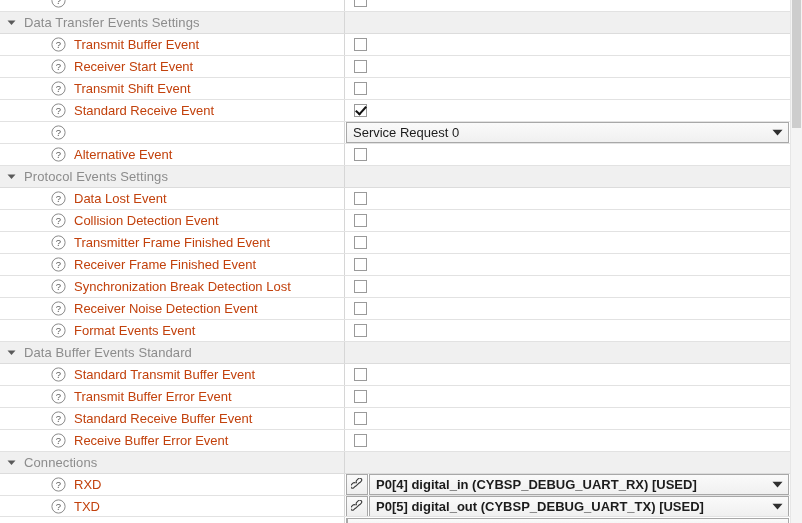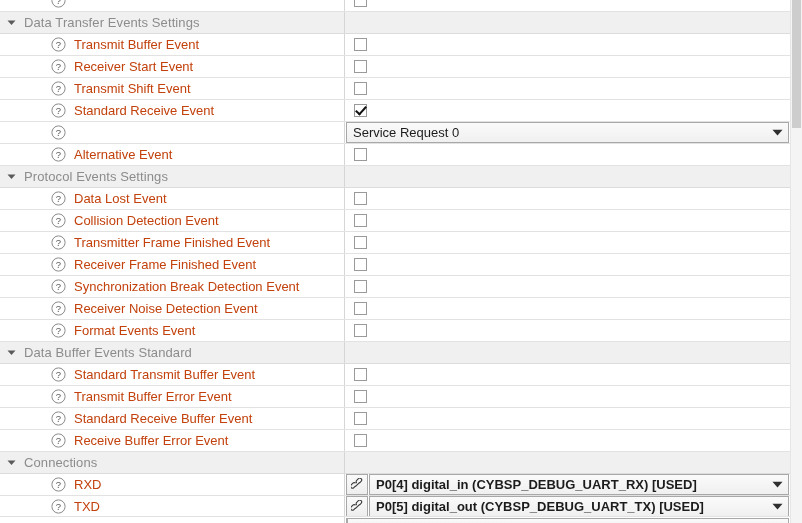--- a/index.html
+++ b/index.html
@@ -486,21 +486,21 @@
       </div>
       <div class="row">
         <div class="cell-name">
           <div class="indent"></div>
           <div class="help-icon">
             <svg width="15" height="15" viewBox="0 0 15 15">
               <circle cx="7.5" cy="7.5" r="6.6" fill="none" stroke="#8a8a8a" stroke-width="1"></circle>
               <text x="7.5" y="11.2" text-anchor="middle" font-family="Liberation Sans, sans-serif" font-size="9.5" fill="#555">?</text>
             </svg>
           </div>
-          <span class="item-label">Synchronization Break Detection Event</span>
+          <span class="item-label">Synchronization Break Detection Lost</span>
         </div>
         <div class="cell-value">
           <div class="cb-wrap">
             <div class="checkbox"></div>
           </div>
         </div>
       </div>
       <div class="row">
         <div class="cell-name">
           <div class="indent"></div>

